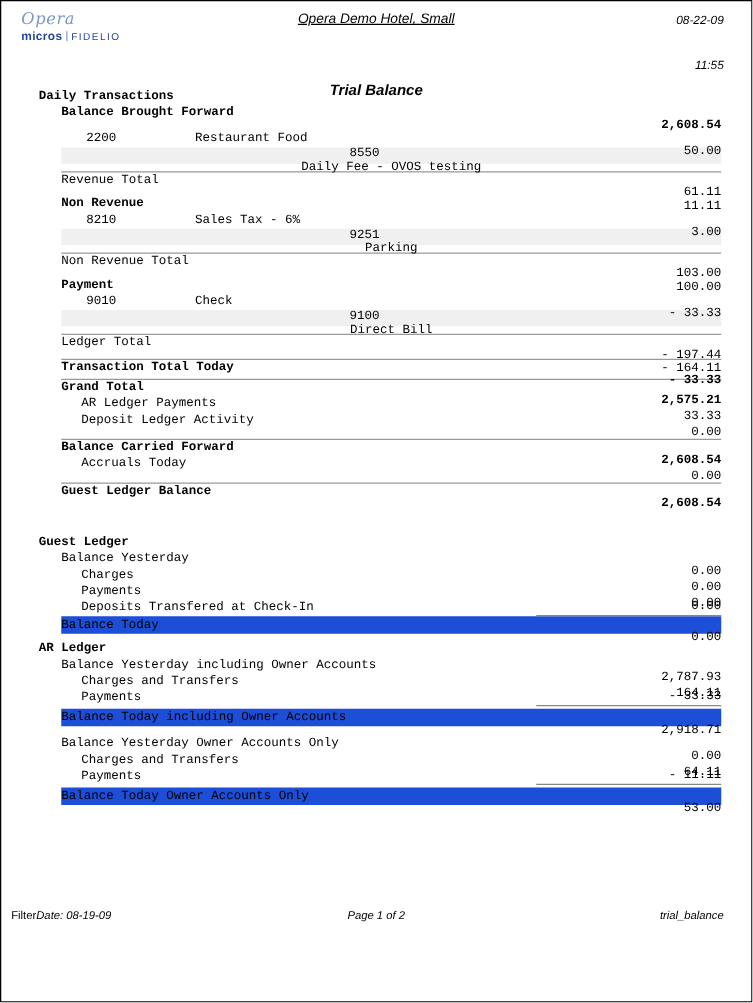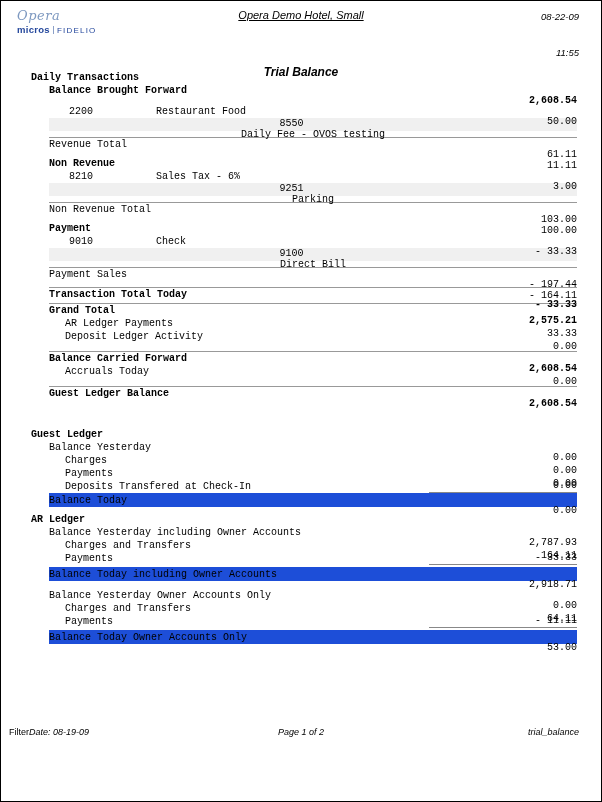--- a/index.html
+++ b/index.html
@@ -123,21 +123,21 @@
       <span class="amt">- 33.33</span>
     </div>
     <div class="r shade-lt">
       <span class="code">9100</span>
       <span>Direct Bill</span>
       <span class="amt">- 164.11</span>
     </div>
     <div class="sp6"></div>
     <div class="rule"></div>
     <div class="r">
-      <span>Payment Sales</span>
+      <span>Ledger Total</span>
       <span class="amt">- 197.44</span>
     </div>
     <div class="sp6"></div>
 
     <div class="rule"></div>
     <div class="r b">
       <span>Transaction Total Today</span>
       <span class="amt">- 33.33</span>
     </div>
     <div class="sp2"></div>

